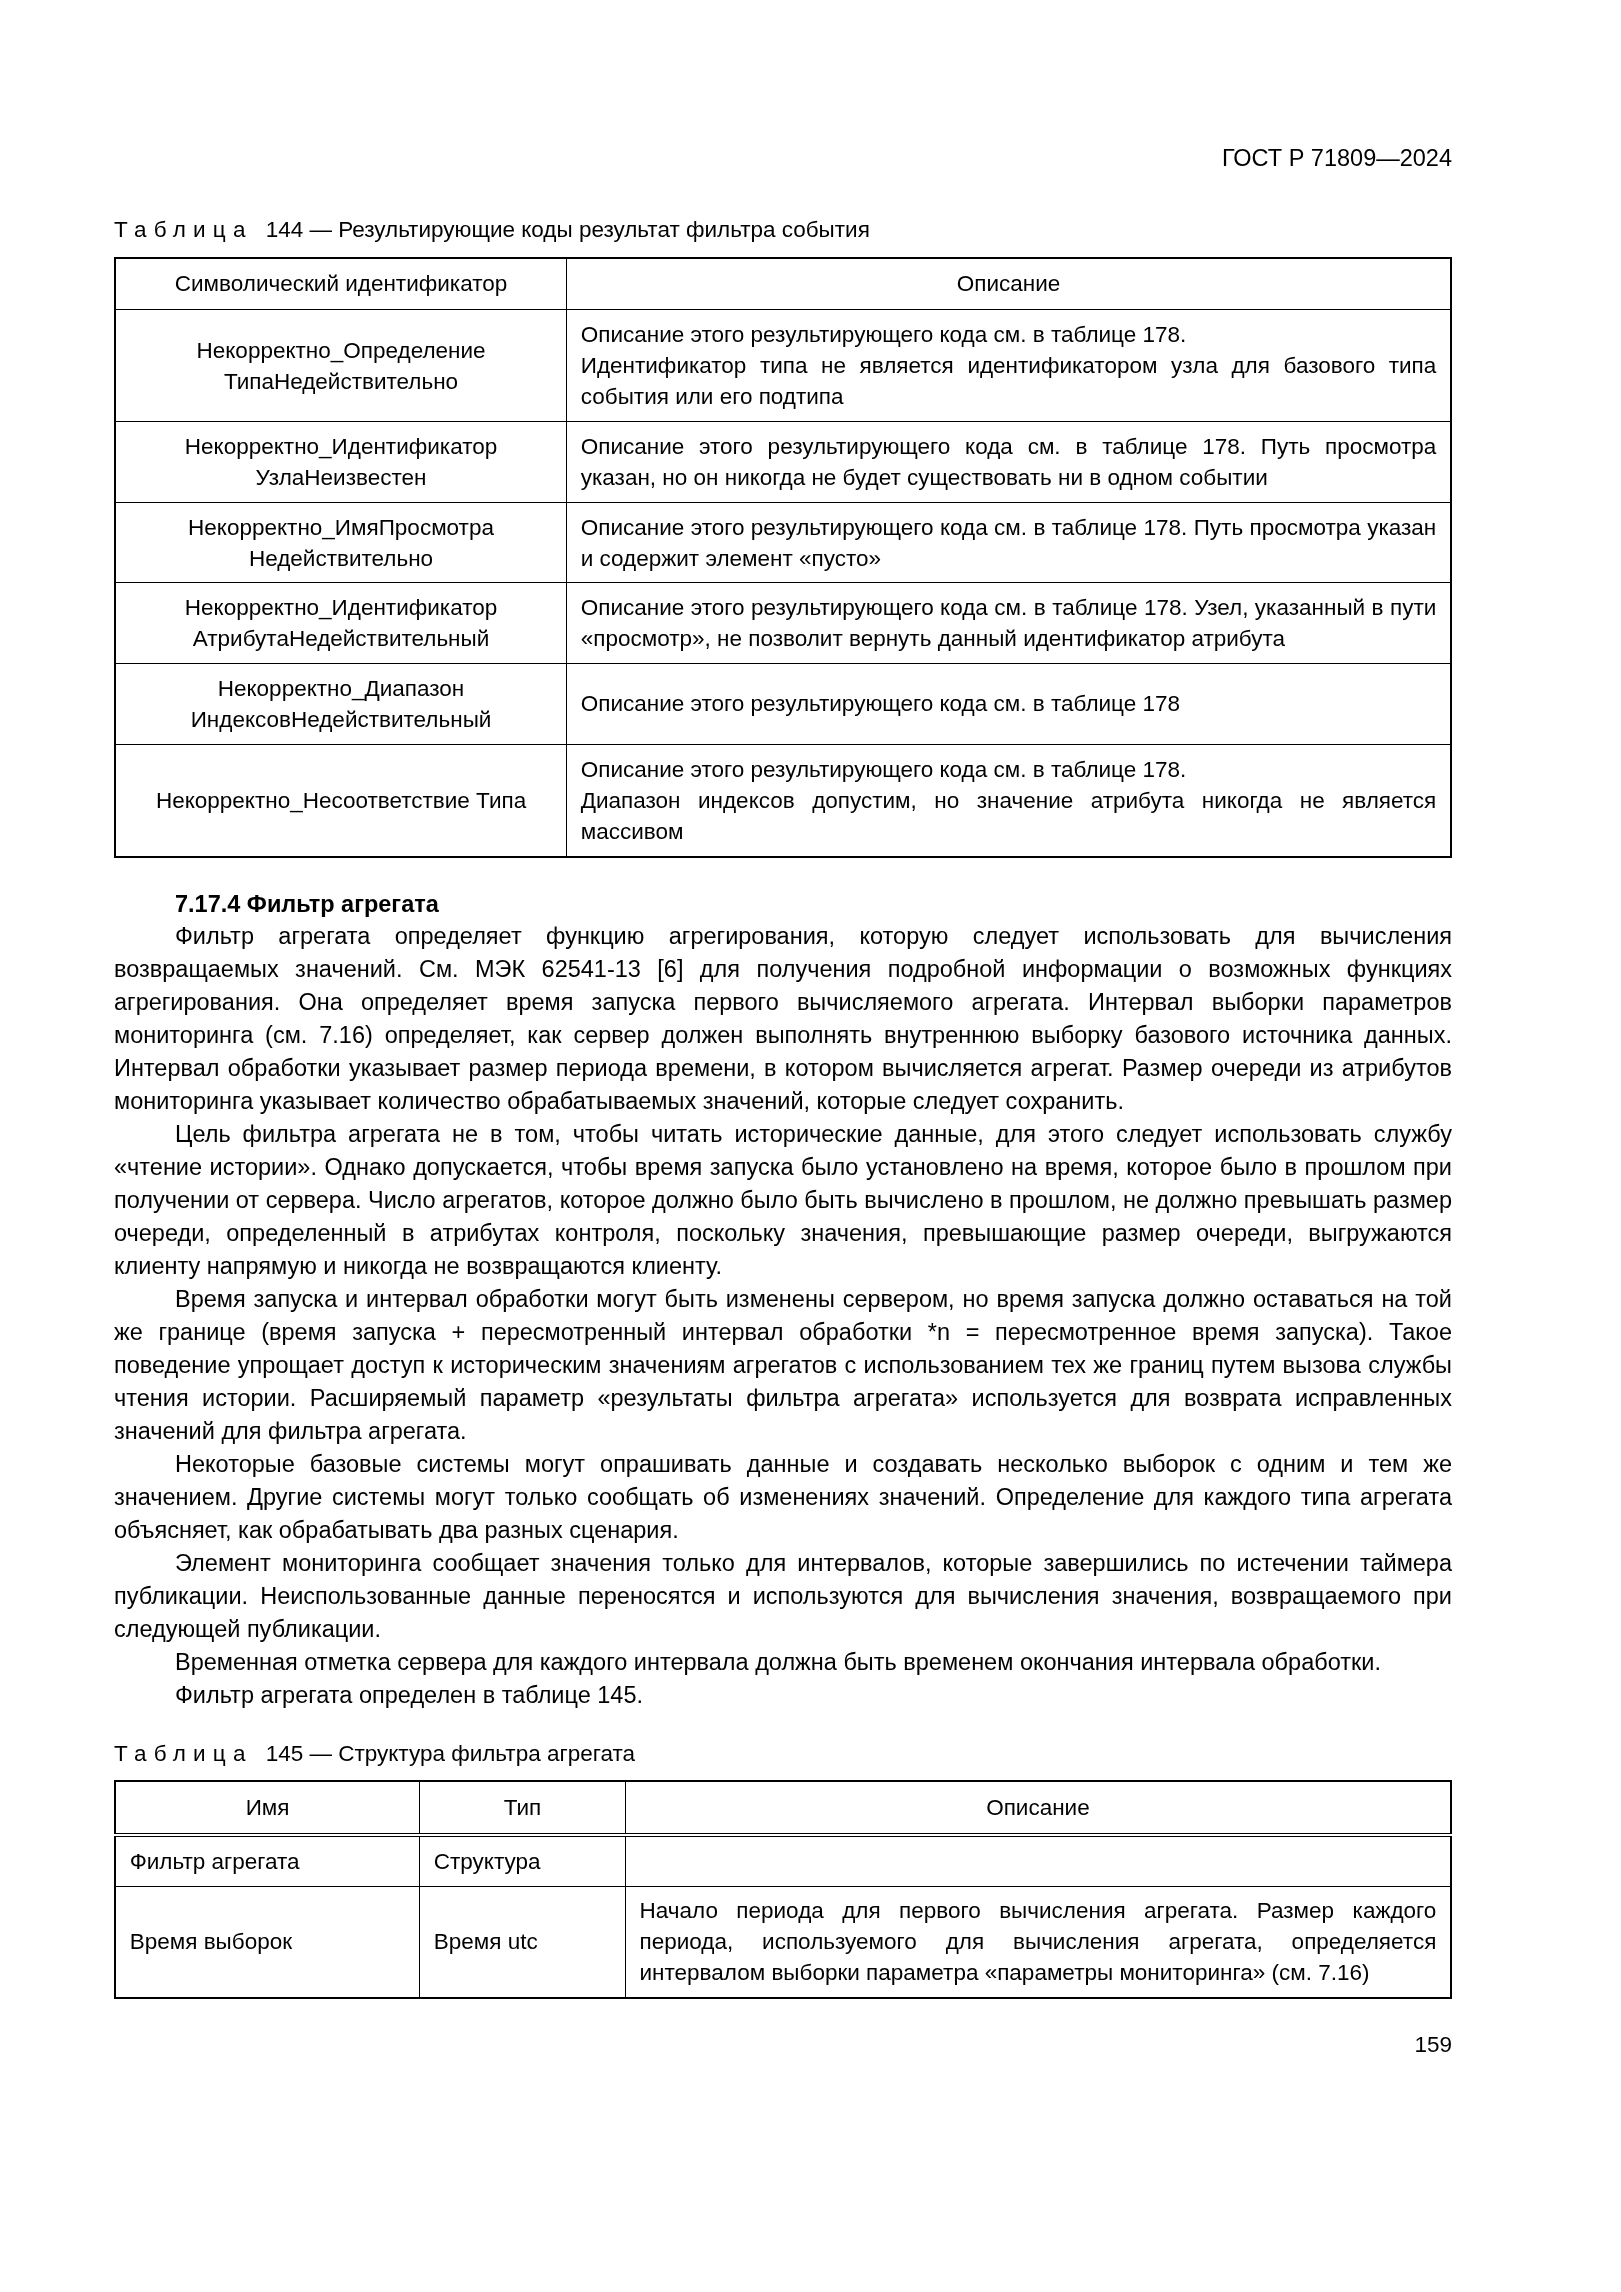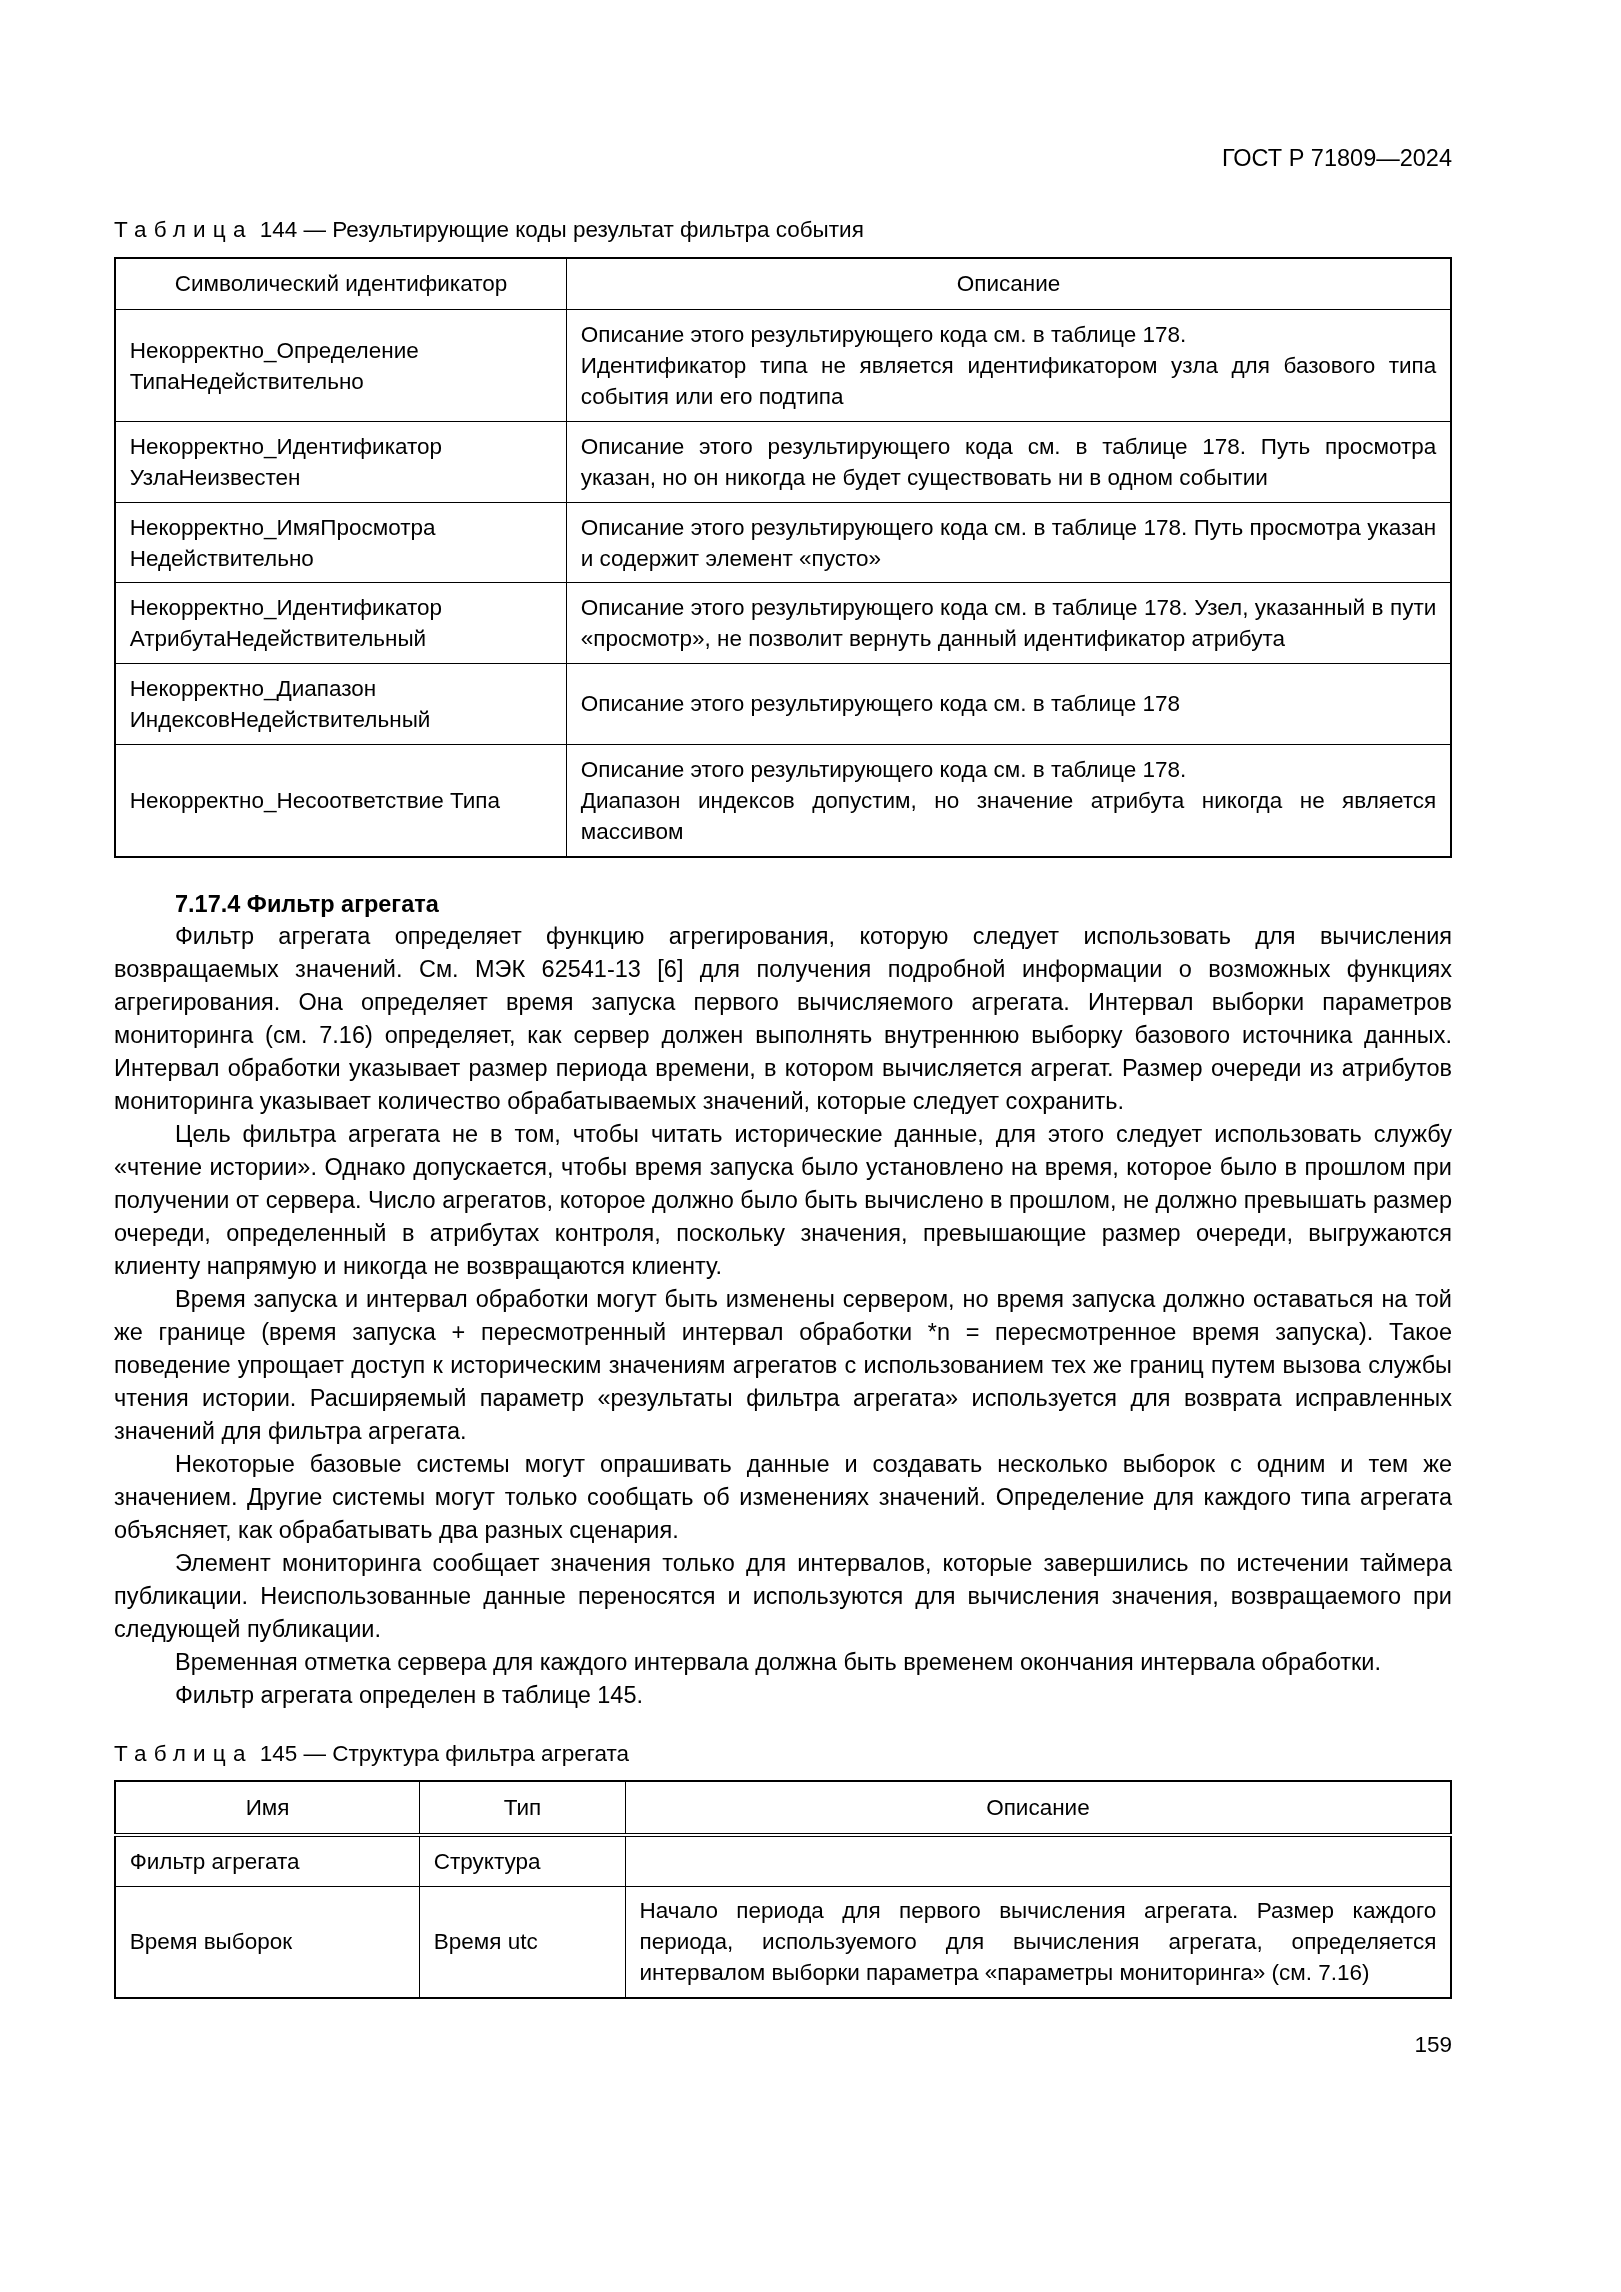--- a/index.html
+++ b/index.html
@@ -23,21 +23,21 @@
     font-weight: normal;
     font-size: 23.5px;
     margin-bottom: 45px;
   }
   .table-caption {
     font-size: 22.5px;
     margin: 0 0 13.7px 0;
   }
   .cap-word {
     letter-spacing: 0.32em;
-    margin-right: 7px;
+    margin-right: 13px;
   }
   table {
     width: 100%;
     border-collapse: collapse;
     table-layout: fixed;
     border: 2px solid #000;
     font-size: 22.5px;
     line-height: 1.38;
   }
   th, td {
@@ -48,21 +48,21 @@
   }
   th {
     font-weight: normal;
     text-align: center;
     padding: 9.8px 7.8px;
   }
   .t145 th {
     border-bottom: 4.9px double #000;
   }
   td.id-cell {
-    text-align: left;
+    text-align: center;
   }
   td.desc-cell {
     text-align: justify;
     white-space: pre-line;
   }
   td.plain-cell {
     text-align: left;
   }
   .t144 { margin-bottom: 33px; border-radius: 12px; }
   .t145 { margin-bottom: 33px; }

